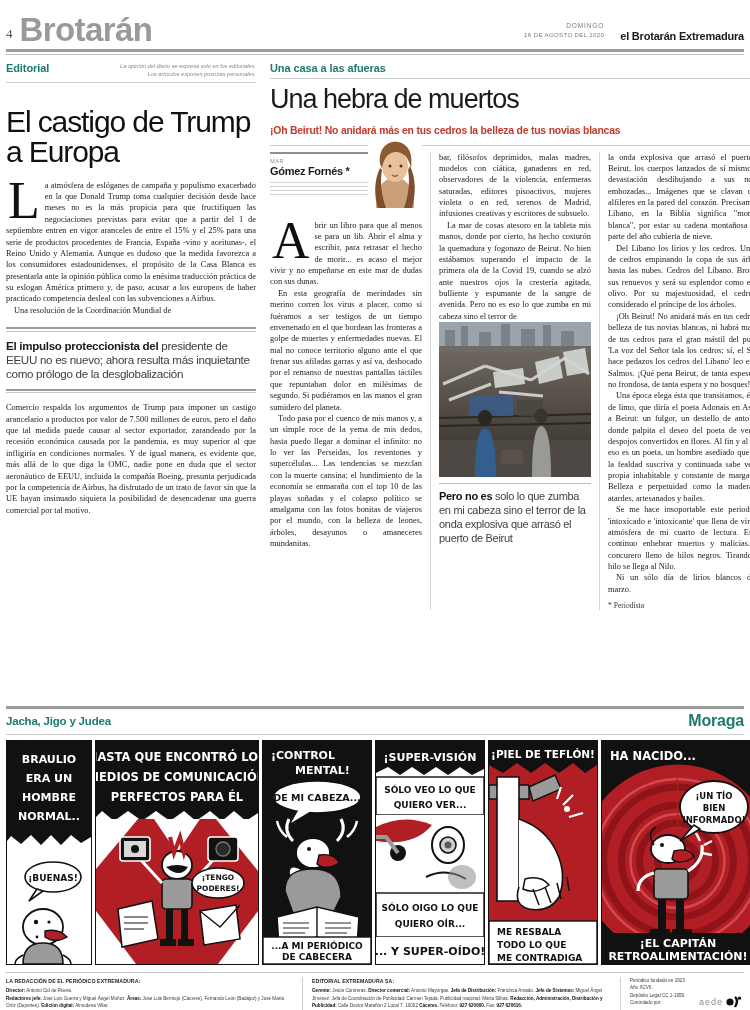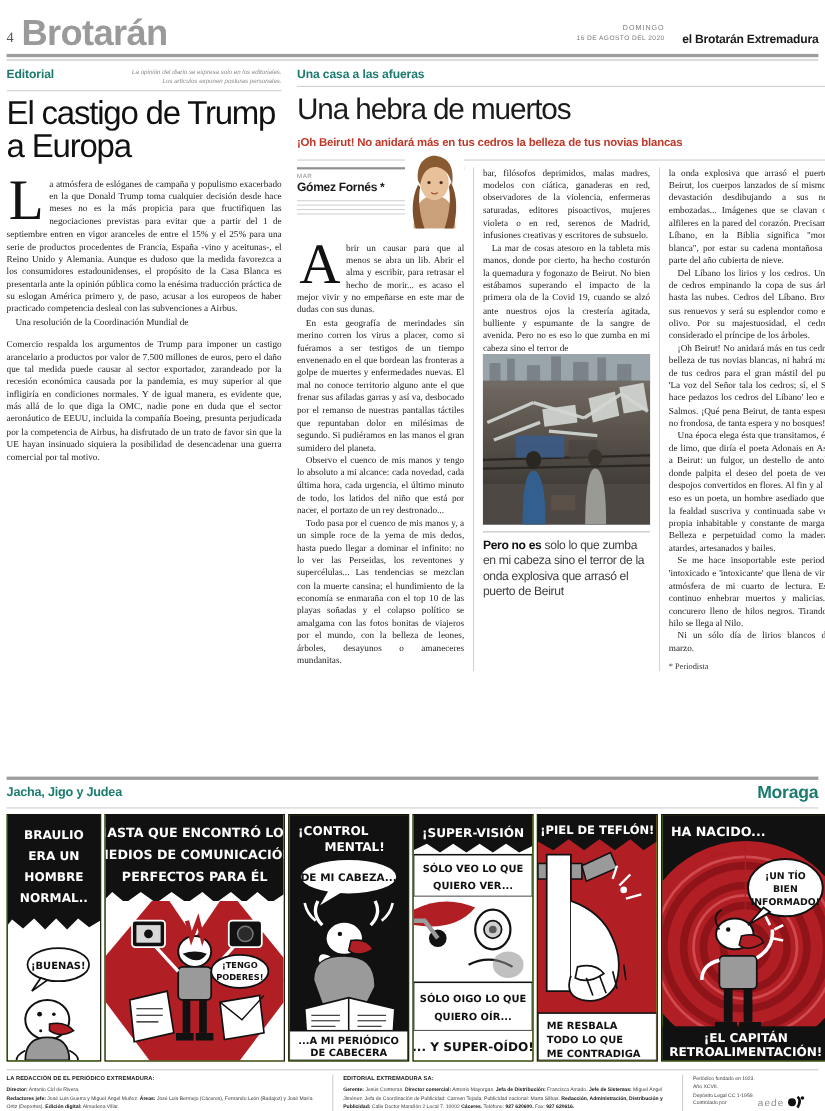--- a/index.html
+++ b/index.html
@@ -30,21 +30,21 @@
 
   
   .kicker-row{display:flex;align-items:flex-start;justify-content:space-between;}
   .kicker{color:#1c7b6e;font-size:11px;font-weight:bold;letter-spacing:-0.1px;}
   .kicker-note{font-size:5.6px;color:#8a8a8a;font-style:italic;text-align:right;line-height:1.5;max-width:150px;}
   .kicker-rule{height:1px;background:#cfcfcf;margin-top:4px;}
 
   
   .edit-title{
     font-size:30px;line-height:0.99;font-weight:normal;color:#111;
-    letter-spacing:-1.1px;margin:6px 0 0 0;font-family:"Liberation Sans",sans-serif;
+    letter-spacing:-1.1px;margin:24px 0 0 0;font-family:"Liberation Sans",sans-serif;
   }
   .serif-body{
     font-family:"Liberation Serif",serif;font-size:8.4px;line-height:1.355;
     text-align:justify;color:#1a1a1a;
   }
   .serif-body p{margin:0;text-indent:8px;}
   .serif-body p.first{text-indent:0;}
   .dropwrap{position:relative;margin-top:13px;}
   .dropcap{
     float:left;font-family:"Liberation Serif",serif;font-size:52px;line-height:0.72;
@@ -105,21 +105,21 @@
 
   
   .foot-rule{height:1px;background:#c9c9c9;margin-top:7px;}
   .footer{display:flex;margin-top:4px;font-size:4.6px;line-height:1.65;color:#3a3a3a;}
   .fcol{padding-right:8px;}
   .fcol.a{width:288px;}
   .fcol.b{width:300px;border-left:1px solid #cfcfcf;padding-left:9px;}
   .fcol.c{flex:1;border-left:1px solid #cfcfcf;padding-left:9px;position:relative;}
   .fhead{font-size:5.2px;font-weight:bold;letter-spacing:0.1px;margin-bottom:2px;color:#1a1a1a;}
   .footer b{font-weight:bold;color:#111;}
-  .aede{position:absolute;right:12px;bottom:0px;display:flex;align-items:center;gap:3px;}
+  .aede{position:absolute;right:2px;bottom:0px;display:flex;align-items:center;gap:3px;}
   .aede .word{font-size:9px;color:#8a8a8a;letter-spacing:1px;}
 </style>
 </head>
 <body>
 
 <div class="page">
 
   <div class="masthead">
     <div class="folio">4</div>
     <div class="section-name">Brotarán</div>
@@ -147,20 +147,27 @@
       <div class="kicker-rule"></div>
 
       <h1 class="edit-title">El castigo de Trump a Europa</h1>
 
       <div class="dropwrap serif-body">
         <span class="dropcap">L</span>
         <p class="first">a atmósfera de eslóganes de campaña y populismo exacerbado en la que Donald Trump toma cualquier decisión desde hace meses no es la más propicia para que fructifiquen las negociaciones previstas para evitar que a partir del 1 de septiembre entren en vigor aranceles de entre el 15% y el 25% para una serie de productos procedentes de Francia, España -vino y aceitunas-, el Reino Unido y Alemania. Aunque es dudoso que la medida favorezca a los consumidores estadounidenses, el propósito de la Casa Blanca es presentarla ante la opinión pública como la enésima traducción práctica de su eslogan América primero y, de paso, acusar a los europeos de haber practicado competencia desleal con las subvenciones a Airbus.</p>
         <p>Una resolución de la Coordinación Mundial de</p>
       </div>
 
+      <div class="pullbox">
+        <div class="pr"></div>
+        <div class="pr2"></div>
+        <div class="pulltext"><b>El impulso proteccionista del</b><span> presidente de EEUU no es nuevo; ahora resulta más inquietante como prólogo de la desglobalización</span></div>
+        <div class="pr"></div>
+        <div class="pr2"></div>
+      </div>
 
       <div class="serif-body" style="margin-top:9px;">
         <p class="first">Comercio respalda los argumentos de Trump para imponer un castigo arancelario a productos por valor de 7.500 millones de euros, pero el daño que tal medida puede causar al sector exportador, zarandeado por la recesión económica causada por la pandemia, es muy superior al que infligiría en condiciones normales. Y de igual manera, es evidente que, más allá de lo que diga la OMC, nadie pone en duda que el sector aeronáutico de EEUU, incluida la compañía Boeing, presunta perjudicada por la competencia de Airbus, ha disfrutado de un trato de favor  sin que la UE hayan insinuado siquiera la posibilidad de desencadenar una guerra comercial por tal motivo.</p>
       </div>
     </div>
 
     <div class="divider-v"></div>
 
     <div class="col-right">
 
@@ -195,23 +202,22 @@
                 <path d="M12 30 C6 42 6 58 10 70 L18 70 C13 56 12 42 14 32 Z" fill="#7d4f2c"></path>
                 <circle cx="22" cy="28" r="1.5" fill="#4a3322"></circle>
                 <circle cx="33" cy="28" r="1.5" fill="#4a3322"></circle>
                 <path d="M24 37 q3 2.5 6 0" stroke="#a8552f" stroke-width="1.3" fill="none"></path>
               </svg>
             </div>
           </div>
 
           <div class="serif-body dropwrap" style="margin-top:4px;">
             <span class="dropcap">A</span>
-            <p class="first">brir un causar para que al menos se abra un lib. Abrir el alma y escribir, para retrasar el hecho de morir... es acaso el mejor vivir y no empeñarse en este mar de dudas con sus dunas.</p>
+            <p class="first">brir un libro para que al menos se para un lib. Abrir el alma y escribir, para retrasar el hecho de morir... es acaso el mejor vivir y no empeñarse en este mar de dudas con sus dunas.</p>
             <p>En esta geografía de merindades sin merino corren los virus a placer, como si fuéramos a ser testigos de un tiempo envenenado en el que bordean las fronteras a golpe de muertes y enfermedades nuevas. El mal no conoce territorio alguno ante el que frenar sus afiladas garras y así va, desbocado por el remanso de nuestras pantallas táctiles que repuntaban dolor en milésimas de segundo. Si pudiéramos en las manos el gran sumidero del planeta.</p>
-            <p>Observo el cuenco de mis manos y tengo lo absoluto a mi alcance: cada novedad, cada última hora, cada urgencia, el último minuto de todo, los latidos del niño que está por nacer, el portazo de un rey destronado...</p>
             <p>Todo pasa por el cuenco de mis manos y, a un simple roce de la yema de mis dedos, hasta puedo llegar a dominar el infinito: no lo ver las Perseidas, los reventones y supercélulas... Las tendencias se mezclan con la muerte cansina; el hundimiento de la economía se enmaraña con el top 10 de las playas soñadas y el colapso político se amalgama con las fotos bonitas de viajeros por el mundo, con la belleza de leones, árboles, desayunos o amaneceres mundanitas.</p>
           </div>
         </div>
 
         <div class="colsep"></div>
 
         <div class="acol">
           <div class="serif-body">
             <p class="first">bar, filósofos deprimidos, malas madres, modelos con ciática, ganaderas en red, observadores de la violencia, enfermeras saturadas, editores pisoactivos, mujeres violeta o en red, serenos de Madrid, infusiones creativas y escritores de subsuelo.</p>
             <p>La mar de cosas atesoro en la tableta mis manos, donde por cierto, ha hecho costurón la quemadura y fogonazo de Beirut. No bien estábamos superando el impacto de la primera ola de la Covid 19, cuando se alzó ante nuestros ojos la crestería agitada, bulliente y espumante de la sangre de avenida. Pero no es eso lo que zumba en mi cabeza sino el terror de</p>

